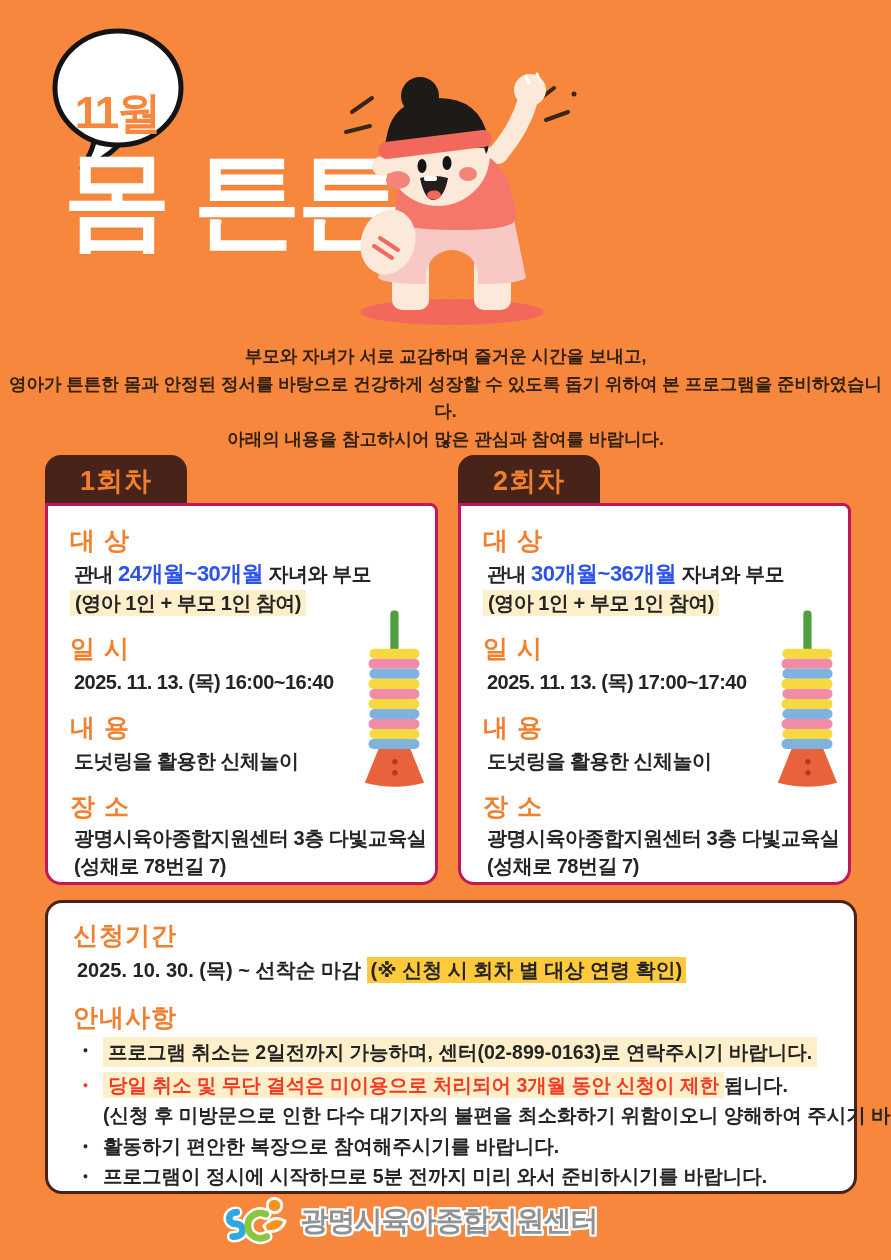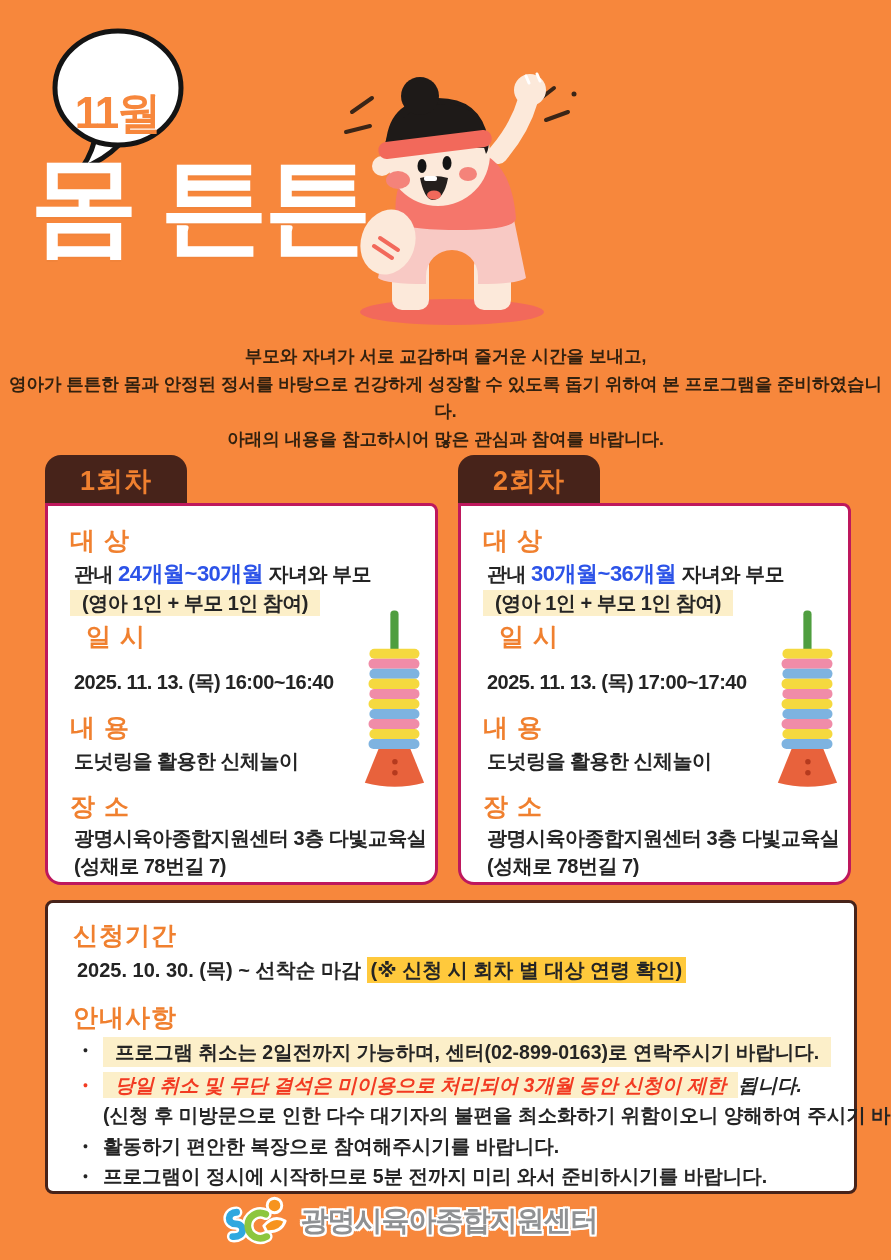--- a/index.html
+++ b/index.html
@@ -3,63 +3,63 @@
 <meta charset="utf-8">
 <style>
   html,body{margin:0;padding:0;}
   body{font-family:"Liberation Sans","DejaVu Sans",sans-serif;}
   .poster{position:relative;width:891px;height:1260px;background:#F7873C;overflow:hidden;}
   .abs{position:absolute;}
 
   
   .bubble-text{left:52px;top:58px;width:130px;text-align:center;
     font-size:44px;font-weight:900;color:#F7873C;letter-spacing:-2px;margin-top:26px;}
-  .main-title{top:146px;color:#FFFFFF;font-weight:900;font-size:108px;
+  .main-title{top:140px;color:#FFFFFF;font-weight:900;font-size:108px;
     letter-spacing:-4px;line-height:1.1;white-space:nowrap;
-    text-shadow:0 2px 0 rgba(0,0,0,0.02);}
+    text-shadow:0 2px 0 rgba(0,0,0,0.02);margin-left:33px;}
   .title-left{left:30px;}
   .title-right{left:563px;}
 
   
   .intro{left:0;top:343px;width:891px;text-align:center;color:#32210F;
     font-size:17.5px;line-height:27.5px;font-weight:600;}
 
   
   .tab{top:455px;width:142px;height:52px;background:#47231A;
     border-radius:16px 16px 0 0;display:flex;align-items:center;justify-content:center;
     color:#F0802F;font-size:27px;font-weight:900;letter-spacing:1px;}
   .tab1{left:45px;text-align:right;} .tab2{left:458px;}
   .card{top:503px;width:387px;height:376px;background:#FFFFFF;
     border:3px solid #be185d;border-radius:0 8px 16px 16px;}
   .card1{left:45px;} .card2{left:458px;}
   .f-label{color:#F0802F;font-size:25px;font-weight:900;letter-spacing:1px;}
   .f-text{color:#242424;font-size:20px;font-weight:700;letter-spacing:-0.5px;white-space:nowrap;}
   .f-blue{color:#2C53E8;font-size:22px;font-weight:900;}
-  .hl-cream{background:#FCEFC9;padding:2px 12px;}
+  .hl-cream{background:#FCEFC9;padding:2px 5px;}
   .lbl-target{left:22px;top:18px;} .txt-target{left:26px;top:53px;}
   .txt-note{left:22px;top:84px;}
-  .lbl-date{left:22px;top:114px;margin-left:16px;} .txt-date{left:26px;top:163px;}
+  .lbl-date{left:22px;top:126px;} .txt-date{left:26px;top:163px;}
   .lbl-content{left:22px;top:205px;} .txt-content{left:26px;top:242px;}
   .lbl-place{left:22px;top:284px;} .txt-place1{left:26px;top:319px;} .txt-place2{left:26px;top:347px;}
   .toy{left:305px;top:92px;}
 
   
   .notice{left:45px;top:900px;width:806px;height:288px;background:#FFFFFF;
-    border:3px solid #47231A;border-radius:8px;}
+    border:3px solid #47231A;border-radius:17px;}
   .n-label{color:#F0802F;font-size:25px;font-weight:900;letter-spacing:1px;}
   .lbl-period{left:25px;top:16px;}
   .txt-period{left:29px;top:54px;color:#242424;font-size:20px;font-weight:700;white-space:nowrap;}
   .hl-gold{background:#FFC93C;padding:2px 4px;font-weight:700;}
   .lbl-info{left:25px;top:98px;}
   .bullets{left:29px;top:134px;width:760px;}
   .b-row{display:flex;align-items:flex-start;margin-bottom:4.5px;
     color:#242424;font-size:19.5px;font-weight:700;line-height:26px;white-space:nowrap;}
   .b-dot{width:22px;flex:0 0 22px;font-size:15px;line-height:26px;text-align:left;padding-left:4px;}
   .b-dot::before{content:"●";transform:scale(.6);display:inline-block;}
-  .b-red{color:#F23B22;font-style:italic;}
+  .b-red{color:#F23B22;}
   .no-dot .b-dot::before{content:"";}
 
   
   .footer{left:0;top:1196px;width:820px;display:flex;align-items:center;justify-content:center;gap:10px;}
   .org-name{font-size:28px;font-weight:900;color:#8F9193;letter-spacing:-1px;
     text-shadow:-2px -2px 0 #FFF,2px -2px 0 #FFF,-2px 2px 0 #FFF,2px 2px 0 #FFF,
       0 -2px 0 #FFF,0 2px 0 #FFF,-2px 0 0 #FFF,2px 0 0 #FFF;}
 </style>
 </head>
 <body>

